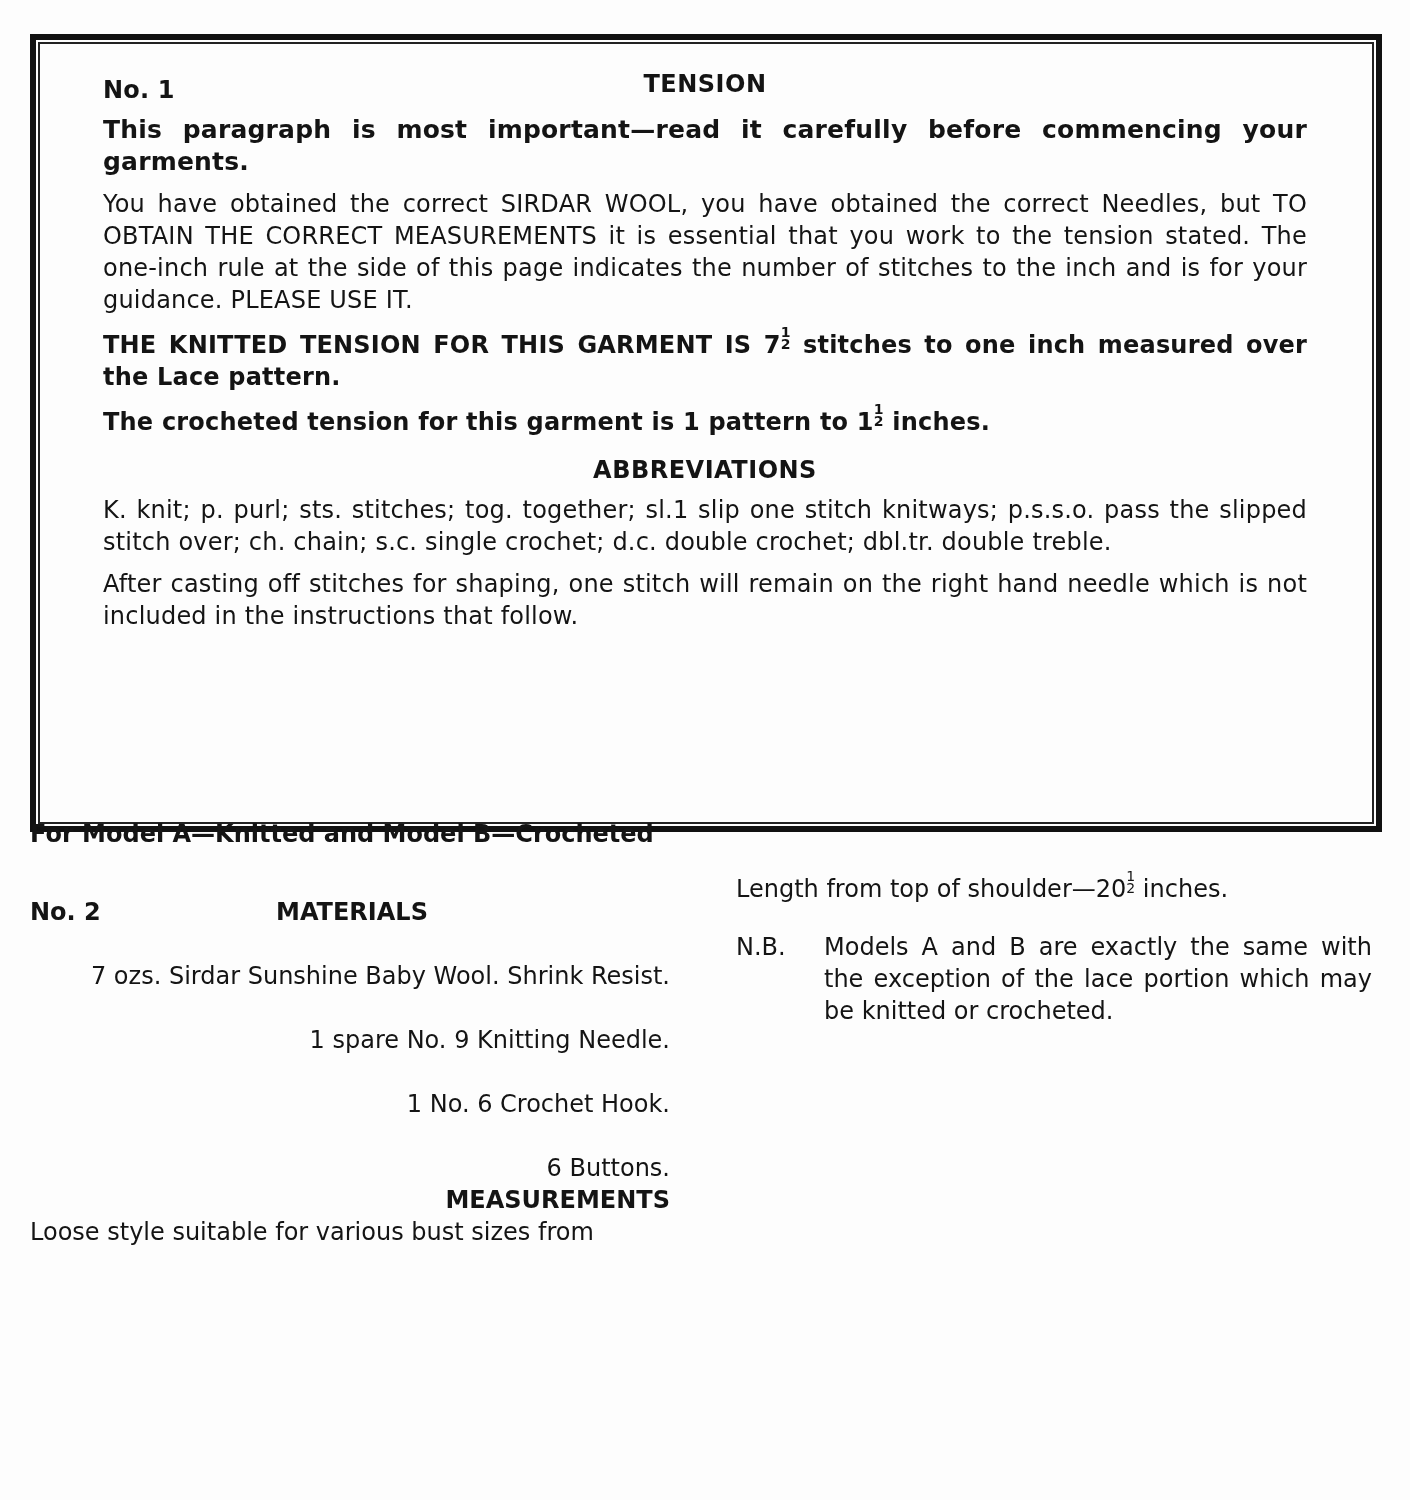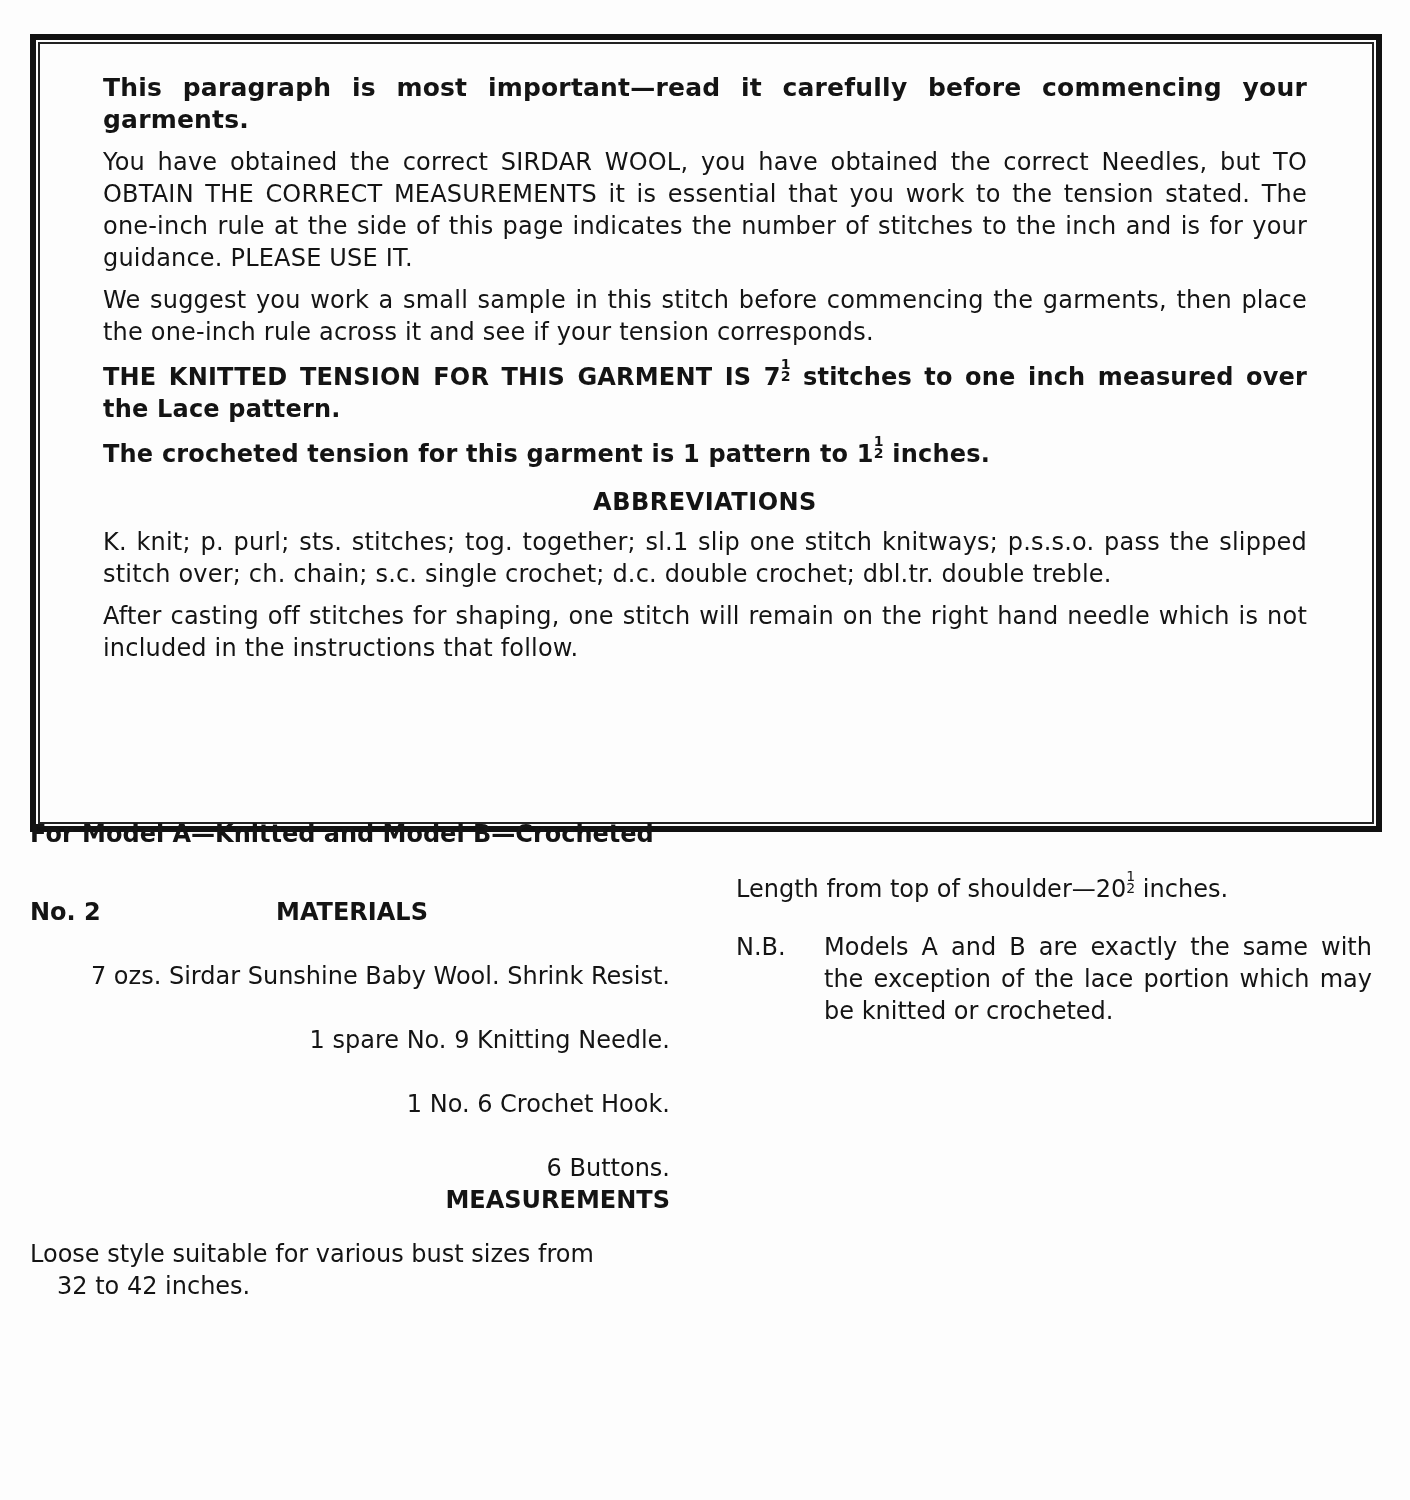--- a/index.html
+++ b/index.html
@@ -43,23 +43,26 @@
   .nb-text { text-align: justify; text-align-last: left; }
   .indent2 { padding-left: 27px; }
 </style>
 </head>
 <body>
 
 <div class="frame-outer"></div>
 <div class="frame-inner"></div>
 
 <div class="box-content">
+  <div class="row-head">
+    <span class="no-label">No. 1</span>
+    <div class="center-head">TENSION</div>
+  </div>
   <p class="bold" style="font-size:25px; margin-top:4px;">This paragraph is most important—read it carefully before commencing your garments.</p>
   <p class="gap">You have obtained the correct SIRDAR WOOL, you have obtained the correct Needles, but TO OBTAIN THE CORRECT MEASUREMENTS it is essential that you work to the tension stated. The one-inch rule at the side of this page indicates the number of stitches to the inch and is for your guidance. PLEASE USE IT.</p>
-  <p class="gap">We suggest you work a small sample in this stitch before commencing the garments, then place the one-inch rule across it and see if your tension corresponds.</p>
   <p class="gap">
     <span class="bold">THE KNITTED TENSION FOR THIS GARMENT IS 7</span><span class="frac bold"><span>1</span><span>2</span></span><span class="bold"> stitches to one inch measured over the Lace pattern.</span>
   </p>
   <p class="gap bold">
     <span>The crocheted tension for this garment is 1 pattern to 1</span><span class="frac"><span>1</span><span>2</span></span><span> inches.</span>
   </p>
   <div class="center-head" style="margin-top:16px; margin-bottom:8px;">ABBREVIATIONS</div>
   <p>K. knit; p. purl; sts. stitches; tog. together; sl.1 slip one stitch knitways; p.s.s.o. pass the slipped stitch over; ch. chain; s.c. single crochet; d.c. double crochet; dbl.tr. double treble.</p>
   <p class="gap">After casting off stitches for shaping, one stitch will remain on the right hand needle which is not included in the instructions that follow.</p>
 </div>
@@ -68,22 +71,21 @@
   <div class="bold">For Model A—Knitted and Model B—Crocheted</div>
   <div class="sec-row" style="margin-top:46px;">
     <span class="bold">No. 2</span>
     <span class="sec-title">MATERIALS</span>
   </div>
   <div class="mat-item">7 ozs. Sirdar Sunshine Baby Wool. Shrink Resist.</div>
   <div class="mat-item">1 spare No. 9 Knitting Needle.</div>
   <div class="mat-item">1 No. 6 Crochet Hook.</div>
   <div class="mat-item">6 Buttons.</div>
   <div class="meas-title">MEASUREMENTS</div>
-  <div style="margin-top:22px;">Loose style suitable for various bust sizes from</div>
-  <div class="indent2">32 to 42 inches.</div>
+  <div style="">Loose style suitable for various bust sizes from</div>
 </div>
 
 <div class="col-right">
   <div>
     <span>Length from top of shoulder—20</span><span class="frac"><span>1</span><span>2</span></span><span> inches.</span>
   </div>
   <div class="nb" style="margin-top:26px;">
     <span class="nb-label">N.B.</span>
     <span class="nb-text">Models A and B are exactly the same with the exception of the lace portion which may be knitted or crocheted.</span>
   </div>

